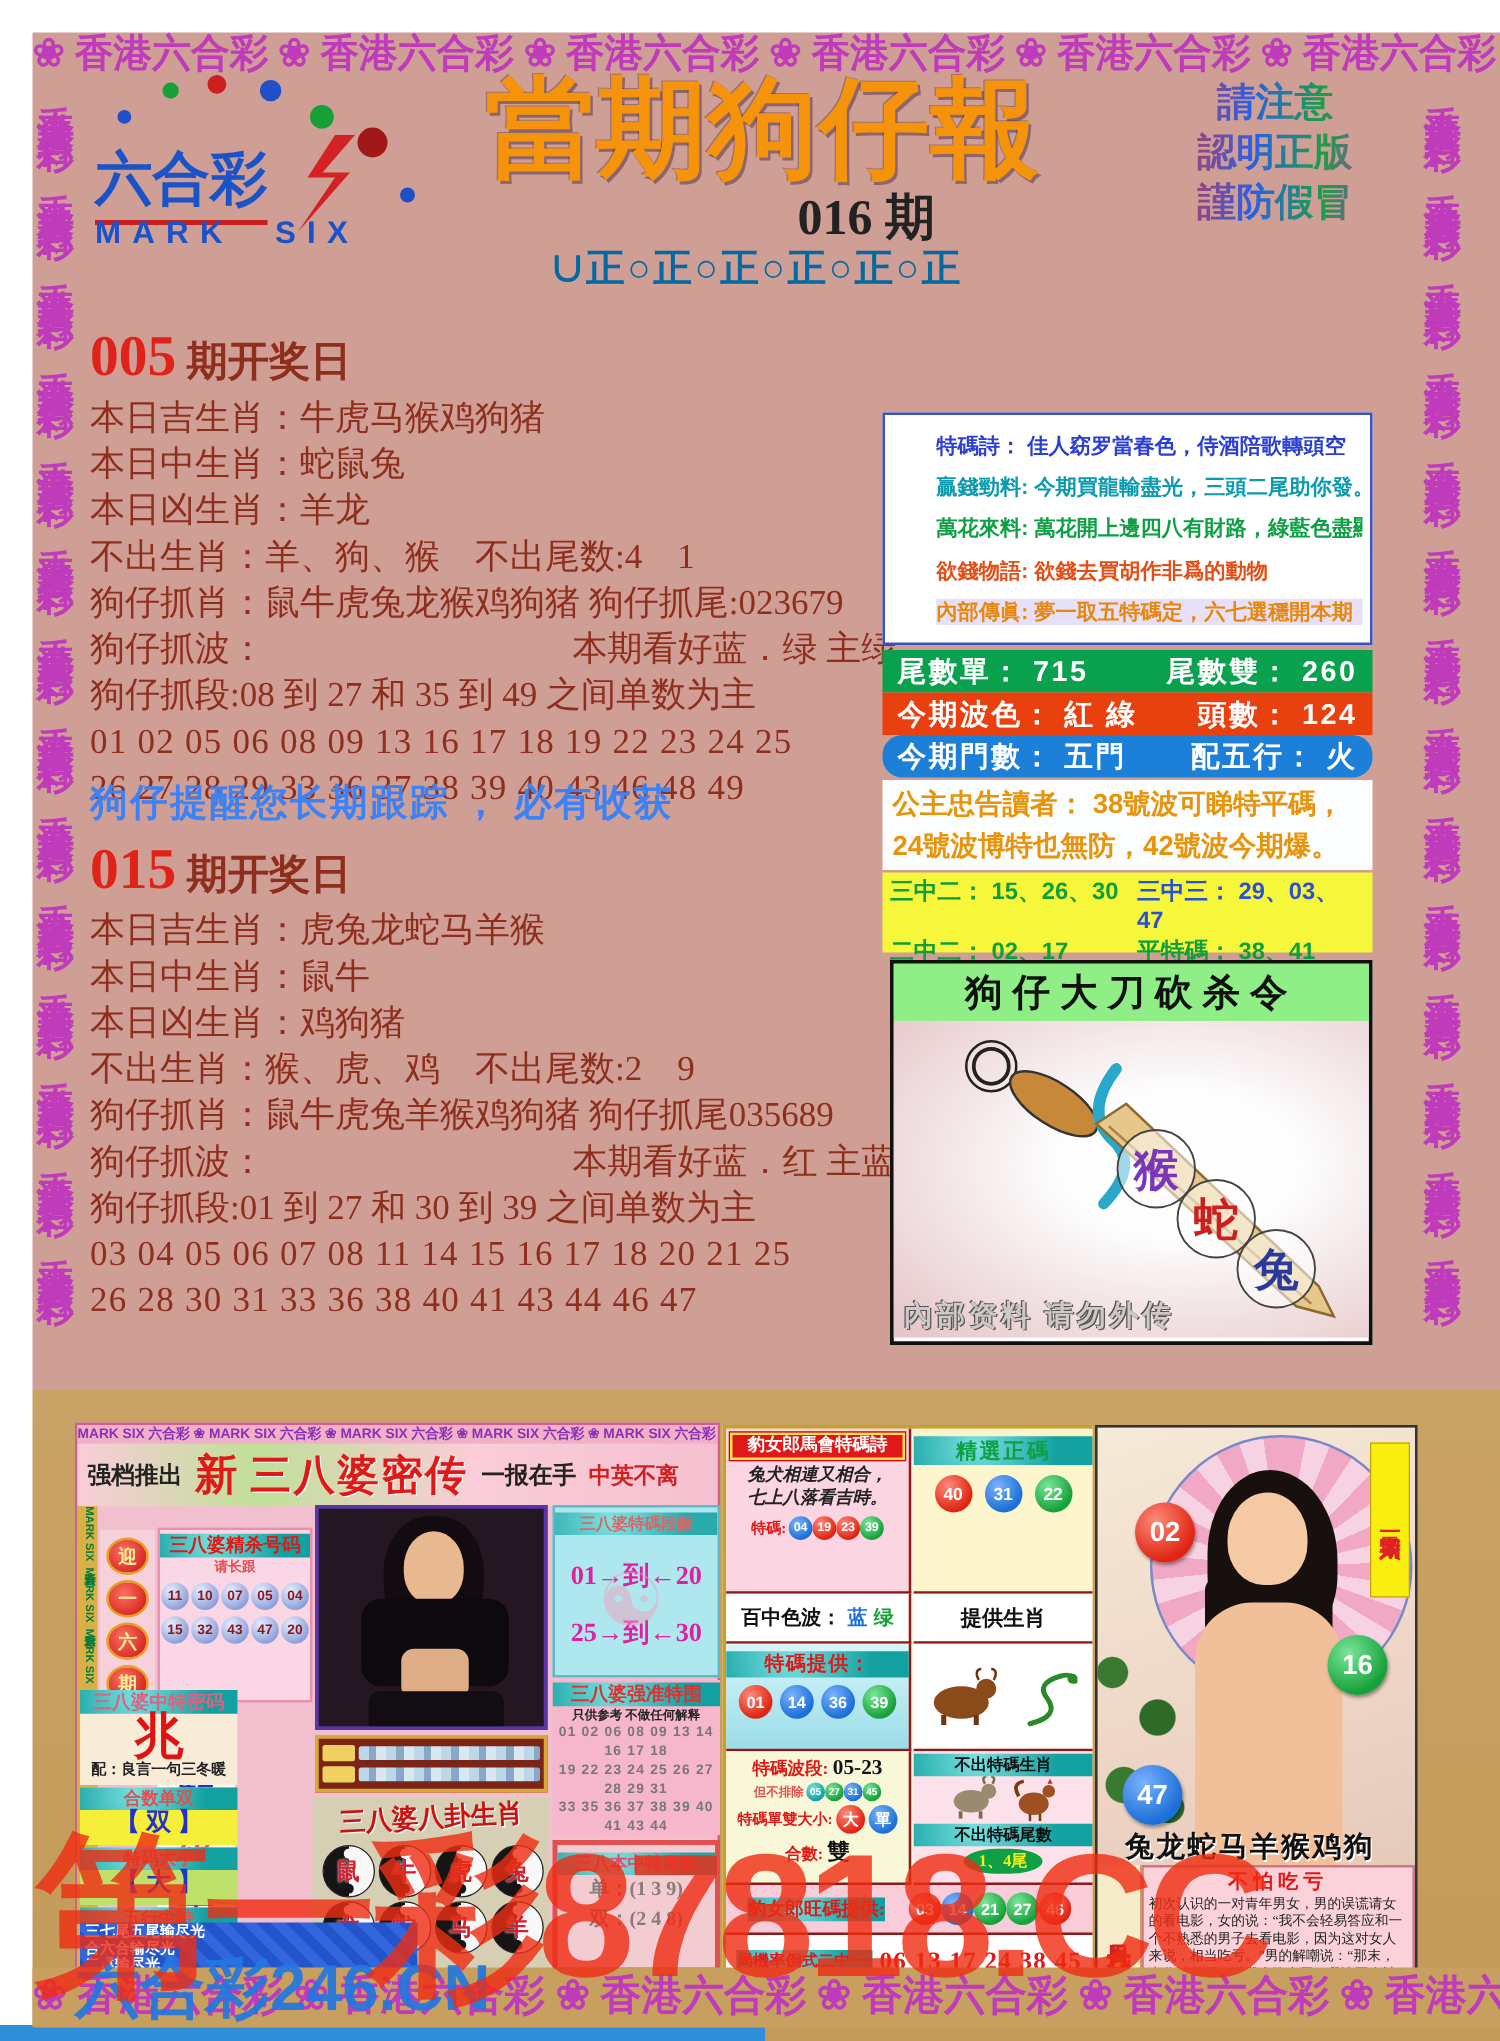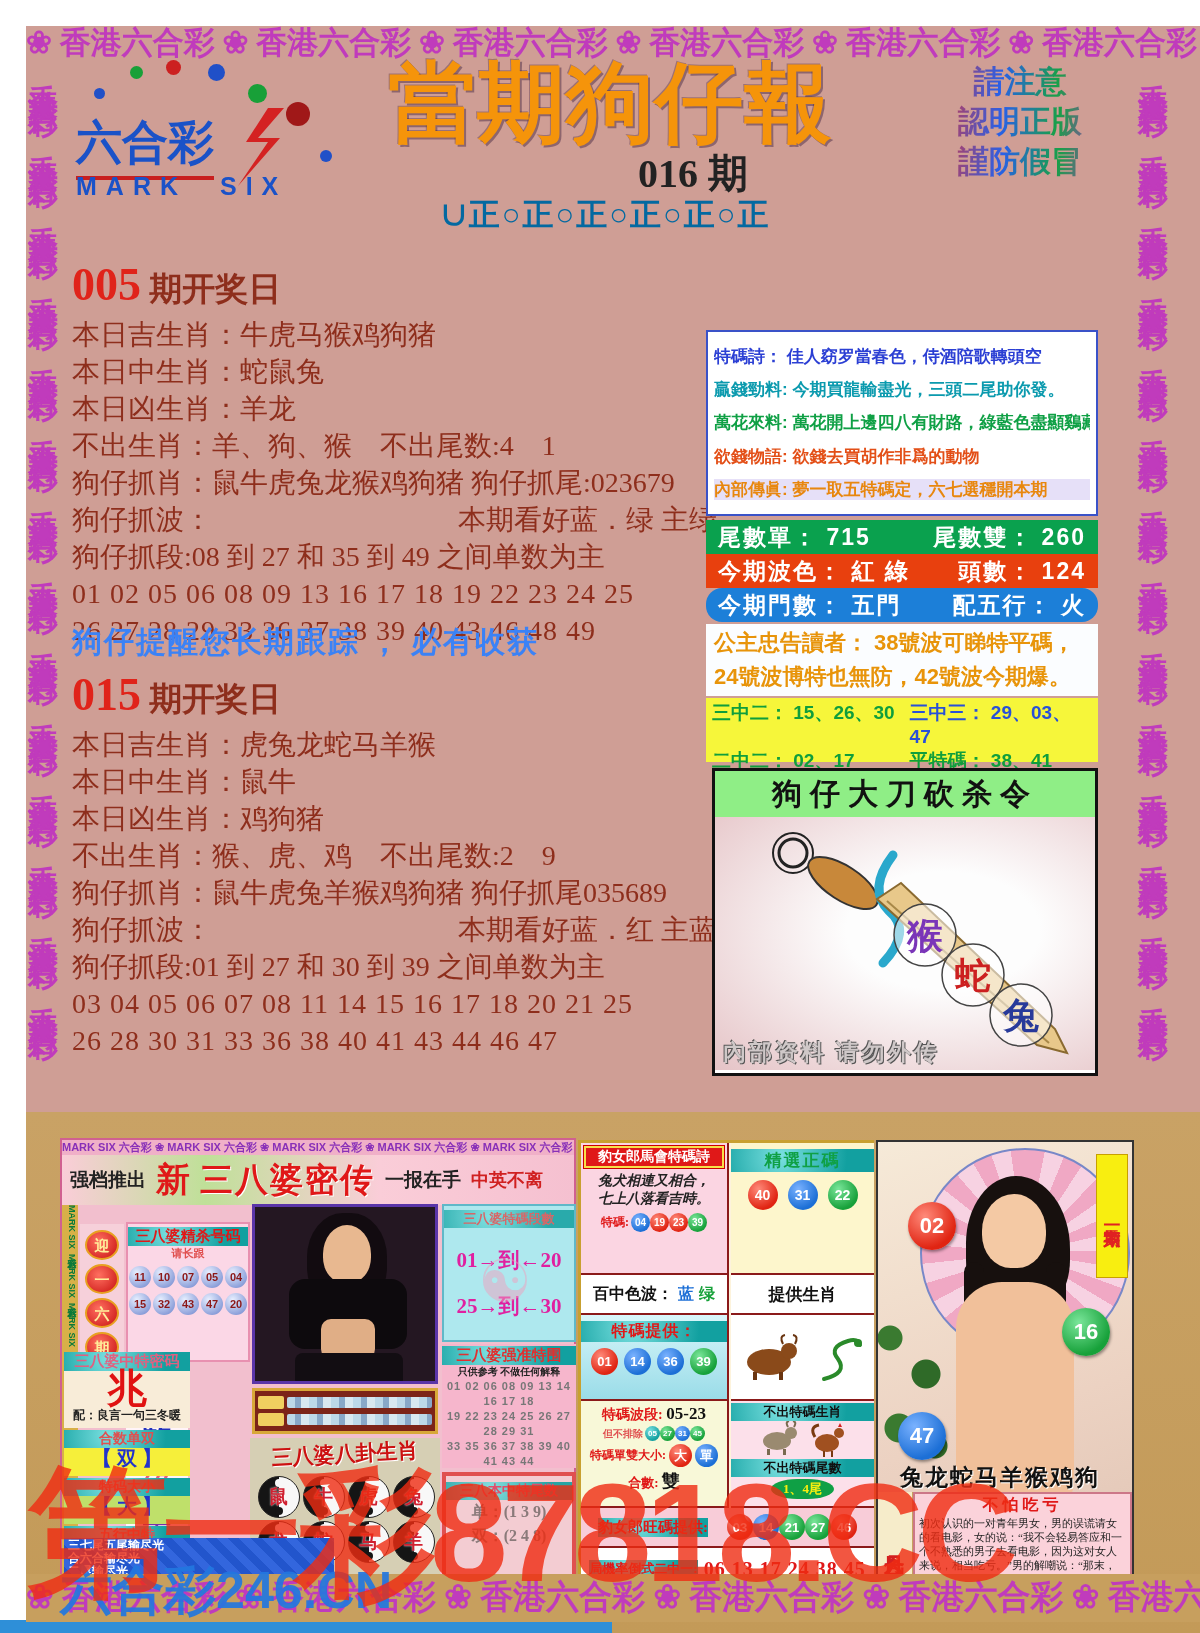--- a/index.html
+++ b/index.html
@@ -39,21 +39,21 @@
   .sec015{left:72px;top:668px;}
   .sec .h{font-size:33px;font-weight:bold;margin-bottom:4px;}
   .sec .h .num{color:#e0231a;font-size:46px;}
   .sec .ln{font-size:28px;line-height:37px;white-space:nowrap;}
   .sec .wave{display:flex;justify-content:space-between;width:645px;}
   .sec .nums{letter-spacing:1px;}
   .remind{left:72px;top:622px;font:bold 30px "Liberation Serif",serif;color:#3b82f6;letter-spacing:2px;}
   
   .tips{left:706px;top:330px;width:392px;height:186px;background:#fff;border:2px solid #3a52c8;
         display:flex;flex-direction:column;justify-content:space-evenly;padding:2px 6px;box-sizing:border-box;}
-  .tip{font:bold 17px/21px "Liberation Sans",sans-serif;white-space:nowrap;overflow:hidden;}
+  .tip{font:bold 17px/21px "Liberation Sans",sans-serif;white-space:nowrap;overflow:hidden;margin-left:35px;}
   .tip1{color:#2b3fd4;} .tip2{color:#0b9aae;} .tip3{color:#0fa045;} .tip4{color:#e34f17;}
   .tip5{color:#e8870e;background:#e6e0f8;}
   .stats{left:706px;top:520px;width:392px;}
   .stat{display:flex;justify-content:space-between;height:34px;align-items:center;padding:0 12px;
         font:bold 23px "Liberation Sans",sans-serif;color:#fff;letter-spacing:2px;}
   .stat.g{background:#0aa14e;} .stat.r{background:#e8400e;} .stat.bu{background:#1c7fd8;border-radius:16px;}
   .advice{left:706px;top:624px;width:392px;height:72px;background:#fbfdff;color:#e8940a;
           font:bold 22px/34px "Liberation Sans",sans-serif;padding:2px 8px;box-sizing:border-box;}
   .combo{left:706px;top:698px;width:392px;height:64px;background:#f6f63a;display:grid;
          grid-template-columns:52% 48%;align-content:space-evenly;

